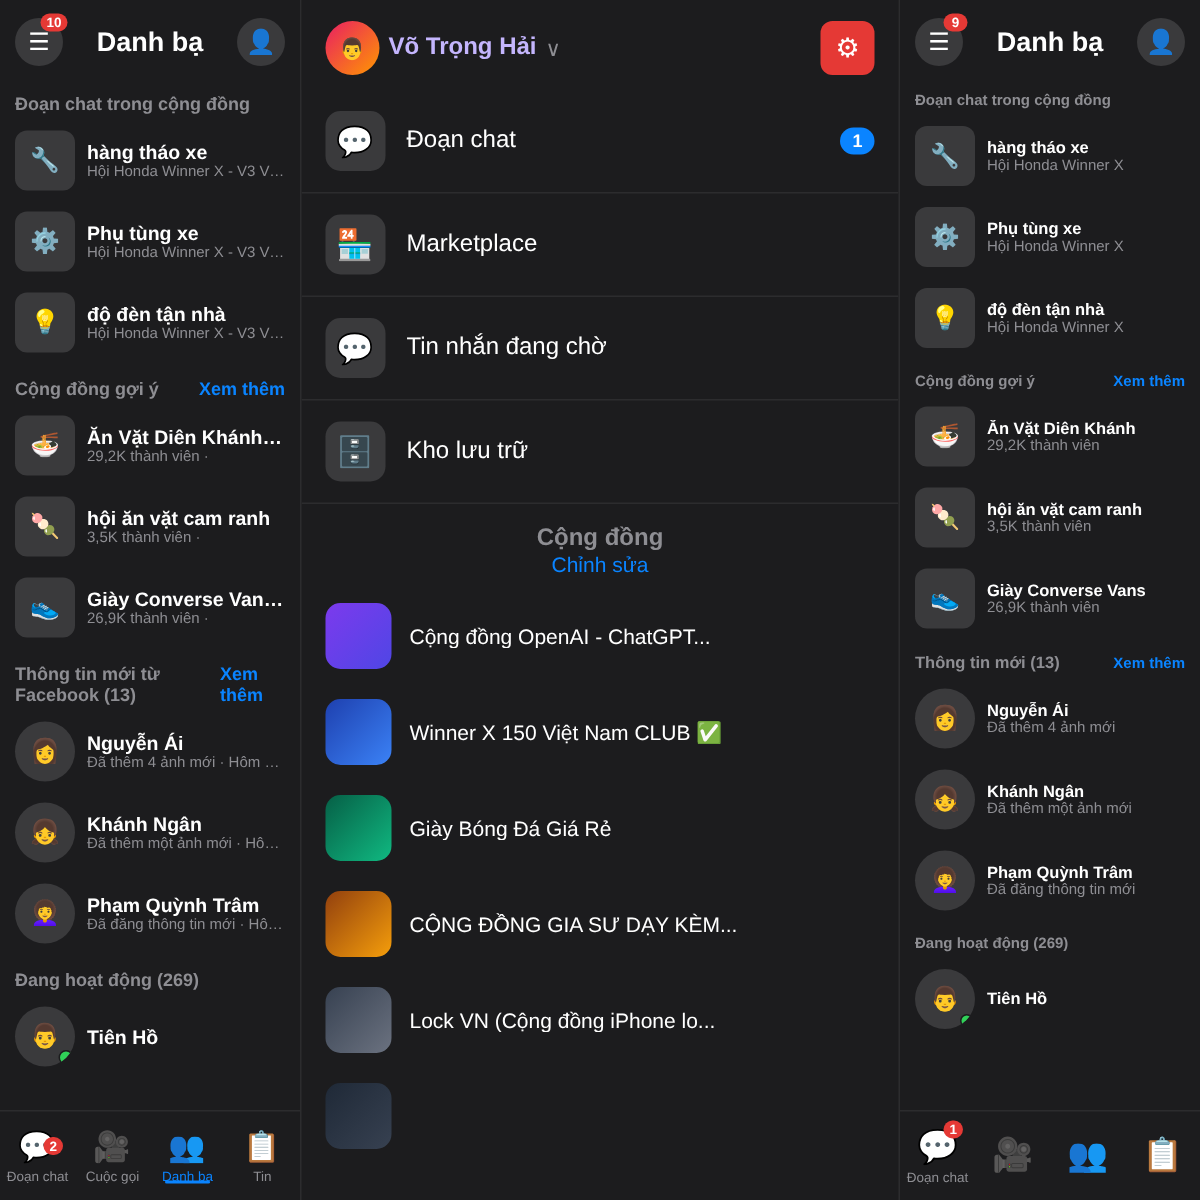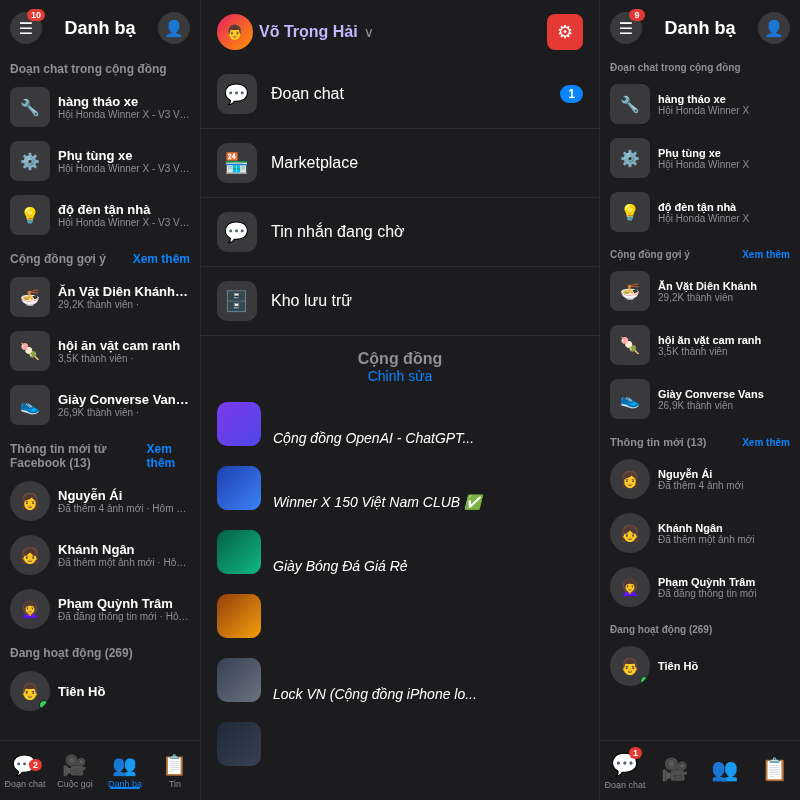--- a/index.html
+++ b/index.html
@@ -287,24 +287,23 @@
       color: #8e8e93;
     }
     .community-edit {
       color: #0a84ff;
       font-size: 14px;
       cursor: pointer;
     }
 
     .community-item {
       display: flex;
-      align-items: flex-end;
+      align-items: center;
       padding: 10px 16px;
       cursor: pointer;
-      font-style: italic;
     }
     .community-avatar {
       width: 44px;
       height: 44px;
       border-radius: 10px;
       background: #3a3a3c;
       display: flex;
       align-items: center;
       justify-content: center;
       font-size: 20px;
@@ -539,20 +538,21 @@
     <span class="community-name">Winner X 150 Việt Nam CLUB ✅</span>
 
   </div>
       <div class="community-item">
     <div class="community-avatar ca-giay"></div>
     <span class="community-name">Giày Bóng Đá Giá Rẻ</span>
 
   </div>
       <div class="community-item">
     <div class="community-avatar ca-congdong"></div>
+    <span class="community-name">CỘNG ĐỒNG GIA SƯ DẠY KÈM...</span>
 
   </div>
       <div class="community-item">
     <div class="community-avatar ca-lock"></div>
     <span class="community-name">Lock VN (Cộng đồng iPhone lo...</span>
 
   </div>
       <div class="community-item">
     <div class="community-avatar ca-cho"></div>
 

